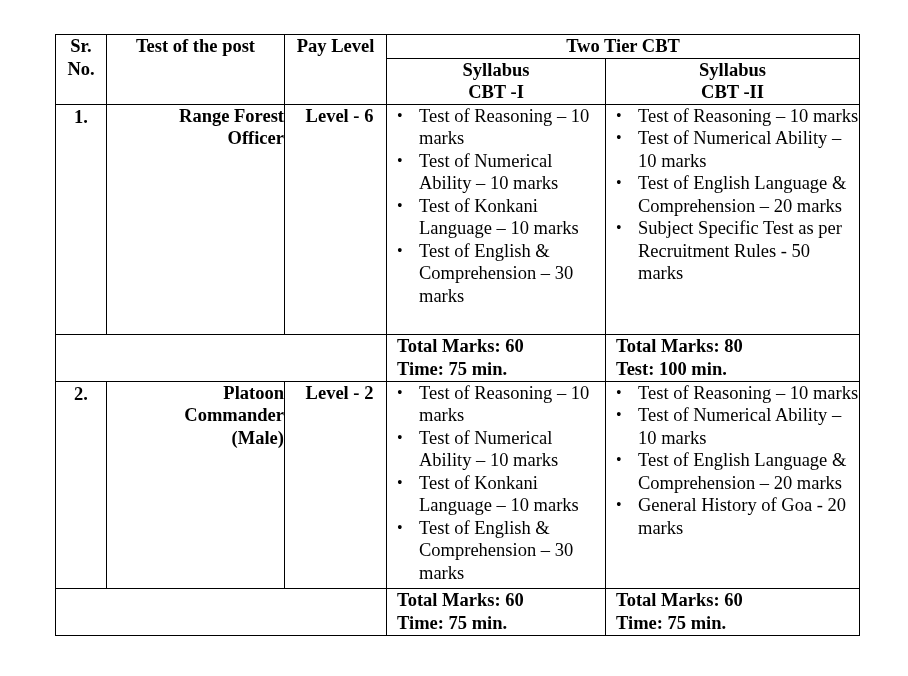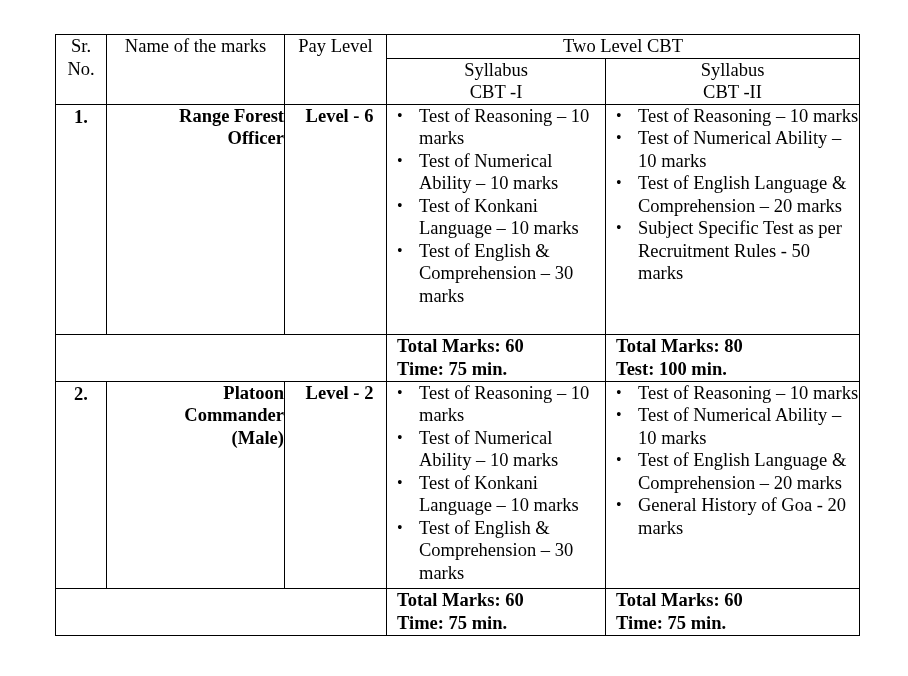--- a/index.html
+++ b/index.html
@@ -3,21 +3,21 @@
   <meta charset="utf-8">
   <style>
     html, body { margin: 0; padding: 0; background: #ffffff; }
     body { width: 908px; height: 676px; position: relative; overflow: hidden;
            font-family: "Liberation Serif", "DejaVu Serif", serif; color: #000; }
     table.syl { position: absolute; left: 55px; top: 34px; border-collapse: collapse;
                 table-layout: fixed; width: 804px; font-size: 18.5px; line-height: 22.5px; }
     table.syl td, table.syl th { border: 1.3px solid #000; vertical-align: top; padding: 0; }
     .b { font-weight: bold; text-align: center; }
     .c { text-align: center; }
-    th { font-weight: normal; }
+    th { font-weight: bold; }
     .hdr th { padding-top: 1px; }
     .sr { text-align: center; padding-top: 1px !important; }
     .post { text-align: right; }
     .pay { padding-left: 8px !important; }
     ul.items { list-style: none; margin: 0; padding: 0; }
     ul.items li { position: relative; padding-left: 32px; }
     ul.items li .bul { position: absolute; left: 10px; top: 0; font-size: 16px; }
     .tot { padding-left: 10px !important; font-weight: bold; font-family: "Liberation Sans Narrow", "Liberation Serif", serif; margin-left: 16px; }
     .tot div { line-height: 23px; }
   </style>
@@ -31,23 +31,23 @@
     <col style="width:102px">
     <col style="width:219px">
     <col style="width:254px">
   </colgroup>
   <tbody>
       <tr class="hdr" style="height:23px">
     <th rowspan="2" class="c">
       <div>Sr.</div>
       <div>No.</div>
     </th>
-    <th rowspan="2" class="c">Name of the marks</th>
+    <th rowspan="2" class="c">Test of the post</th>
     <th rowspan="2" class="c">Pay Level</th>
-    <th colspan="2" class="c">Two Level CBT</th>
+    <th colspan="2" class="c">Two Tier CBT</th>
   </tr>
   <tr class="hdr" style="height:46px">
     <th class="c">
       <div>Syllabus</div>
       <div>CBT -I</div>
     </th>
     <th class="c">
       <div>Syllabus</div>
       <div>CBT -II</div>
     </th>

